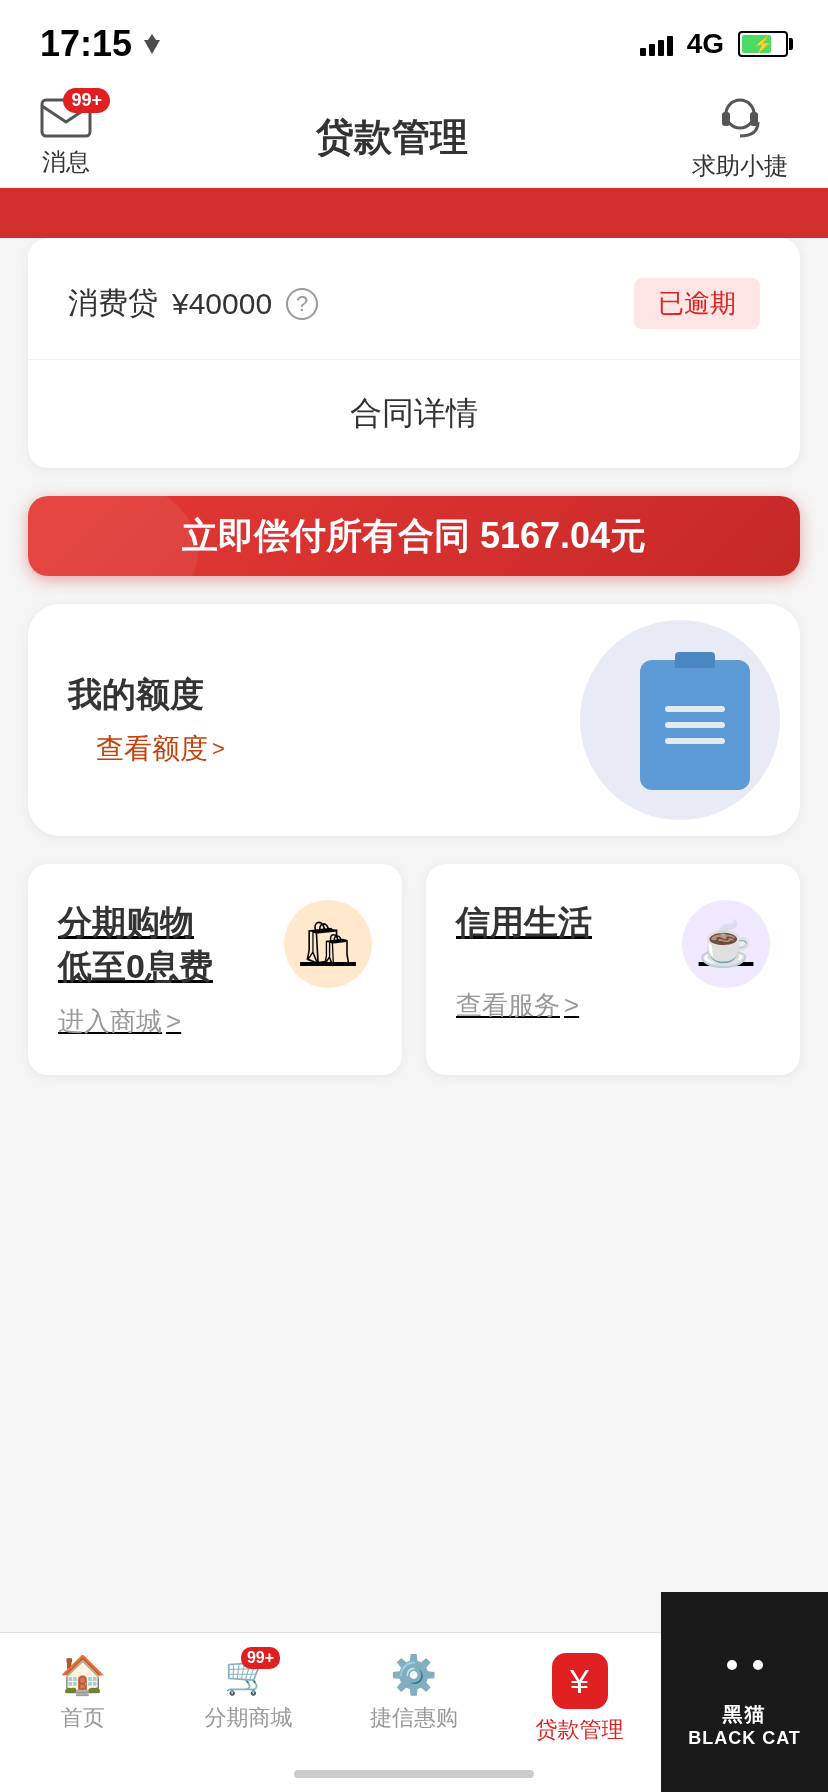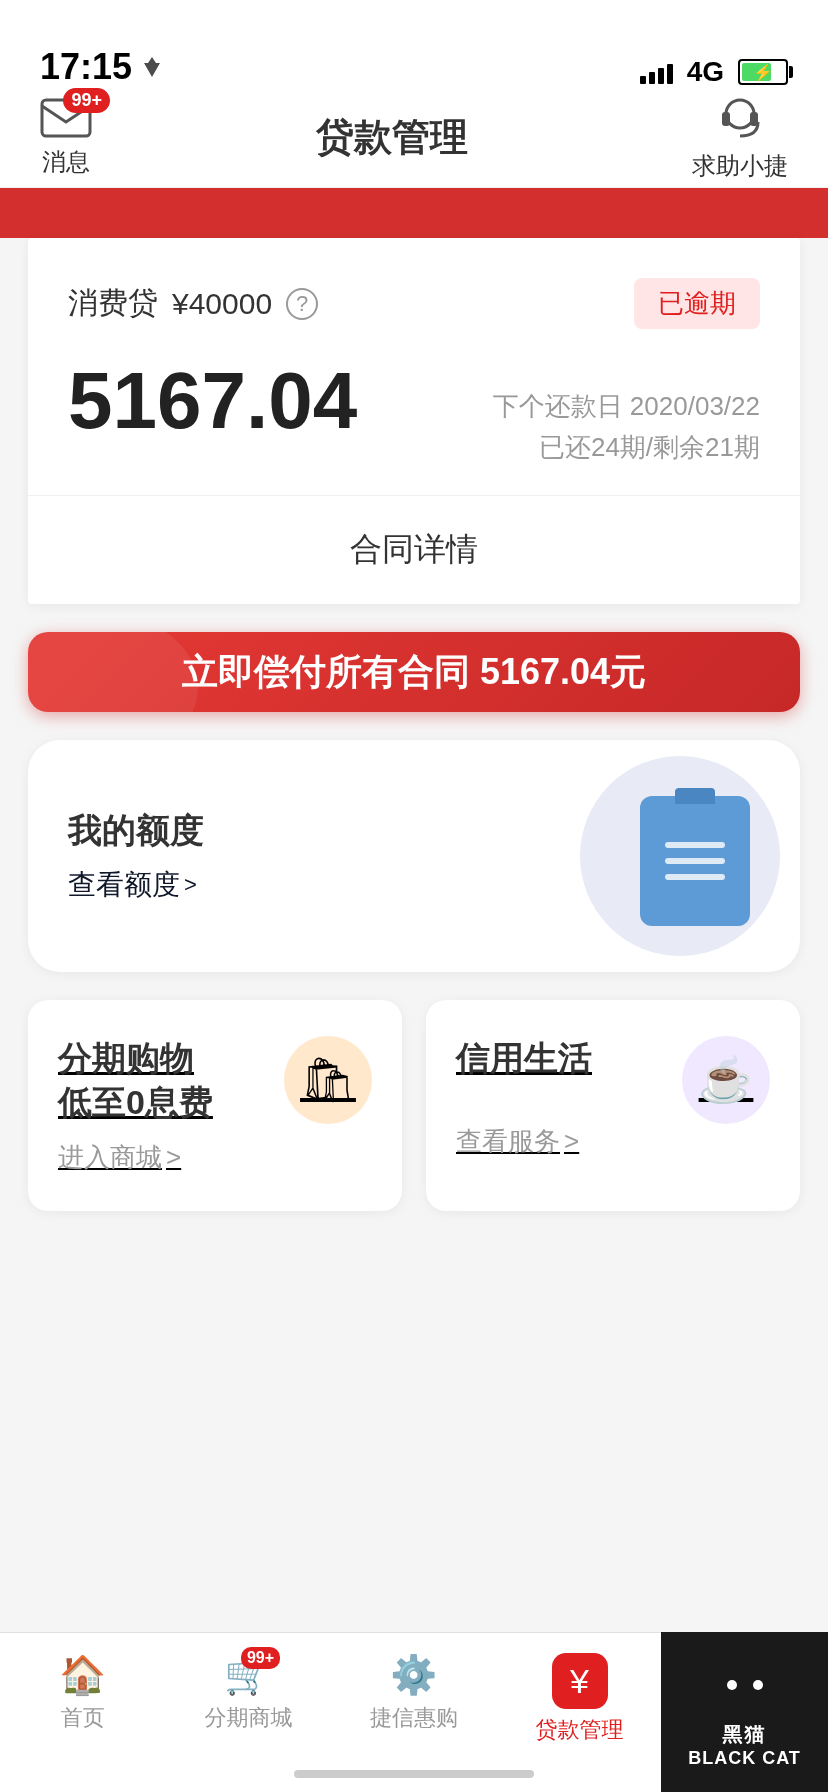--- a/index.html
+++ b/index.html
@@ -11,21 +11,21 @@
       background: #f5f5f5;
       position: relative;
       overflow-x: hidden;
     }
 
     
     .status-bar {
       background: #fff;
       height: 88px;
       display: flex;
-      align-items: flex-end;
+      align-items: center;
       justify-content: space-between;
       padding: 0 40px;
     }
     .status-time {
       font-size: 36px;
       font-weight: 600;
       color: #000;
       display: flex;
       align-items: center;
       gap: 8px;
@@ -158,21 +158,21 @@
     .main-content {
       background: #f5f5f5;
       padding: 0 28px 20px;
       position: relative;
       top: -10px;
     }
 
     
     .loan-card {
       background: #fff;
-      border-radius: 4px;
+      border-radius: 20px;
       padding: 40px 40px 0 40px;
       margin-bottom: 28px;
       box-shadow: 0 2px 12px rgba(0,0,0,0.06);
     }
     .loan-card-header {
       display: flex;
       justify-content: space-between;
       align-items: center;
       margin-bottom: 28px;
     }
@@ -296,24 +296,25 @@
       color: #333;
       margin-bottom: 12px;
     }
     .quota-link {
       font-size: 28px;
       color: #e67e22;
       margin-bottom: 20px;
     }
     .quota-view {
       font-size: 28px;
-      color: #0f172a;
+      color: #c2410c;
       display: flex;
       align-items: center;
       gap: 4px;
+      margin-left: 28px;
     }
     .quota-view-arrow {
       font-size: 22px;
     }
     .quota-illustration {
       width: 180px;
       height: 160px;
       position: relative;
     }
     .quota-bg-circle {
@@ -478,21 +479,21 @@
       border-radius: 4px;
       opacity: 0.2;
     }
 
     
     .black-cat-watermark {
       position: absolute;
       bottom: 0;
       right: 0;
       width: 167px;
-      height: 160px;
+      height: 200px;
       z-index: 100;
     }
     .black-cat-bg {
       width: 100%;
       height: 100%;
       background: #1a1a1a;
       display: flex;
       flex-direction: column;
       align-items: center;
       justify-content: center;
@@ -560,31 +561,20 @@
     <div class="loan-card-header">
       <div class="loan-type">
         <span>消费贷</span>
         <span>¥40000</span>
         <div class="loan-help-icon">
           <span>?</span>
         </div>
       </div>
       <span class="overdue-badge">已逾期</span>
     </div>
-    <div class="loan-main-row">
-      <div class="loan-amount">5167.04</div>
-      <div class="loan-right-info">
-        <div class="loan-next-date-label">
-          <span>下个还款日</span>
-          <span> </span>
-          <span>2020/03/22</span>
-        </div>
-        <div class="loan-progress-text">已还24期/剩余21期</div>
-      </div>
-    </div>
     <div class="loan-divider"></div>
     <div class="loan-contract-btn">合同详情</div>
   </div>
 
   <div class="pay-button">
     <span class="pay-button-text">立即偿付所有合同 5167.04元</span>
   </div>
 
   <div class="quota-card">
     <div class="quota-text-area">

